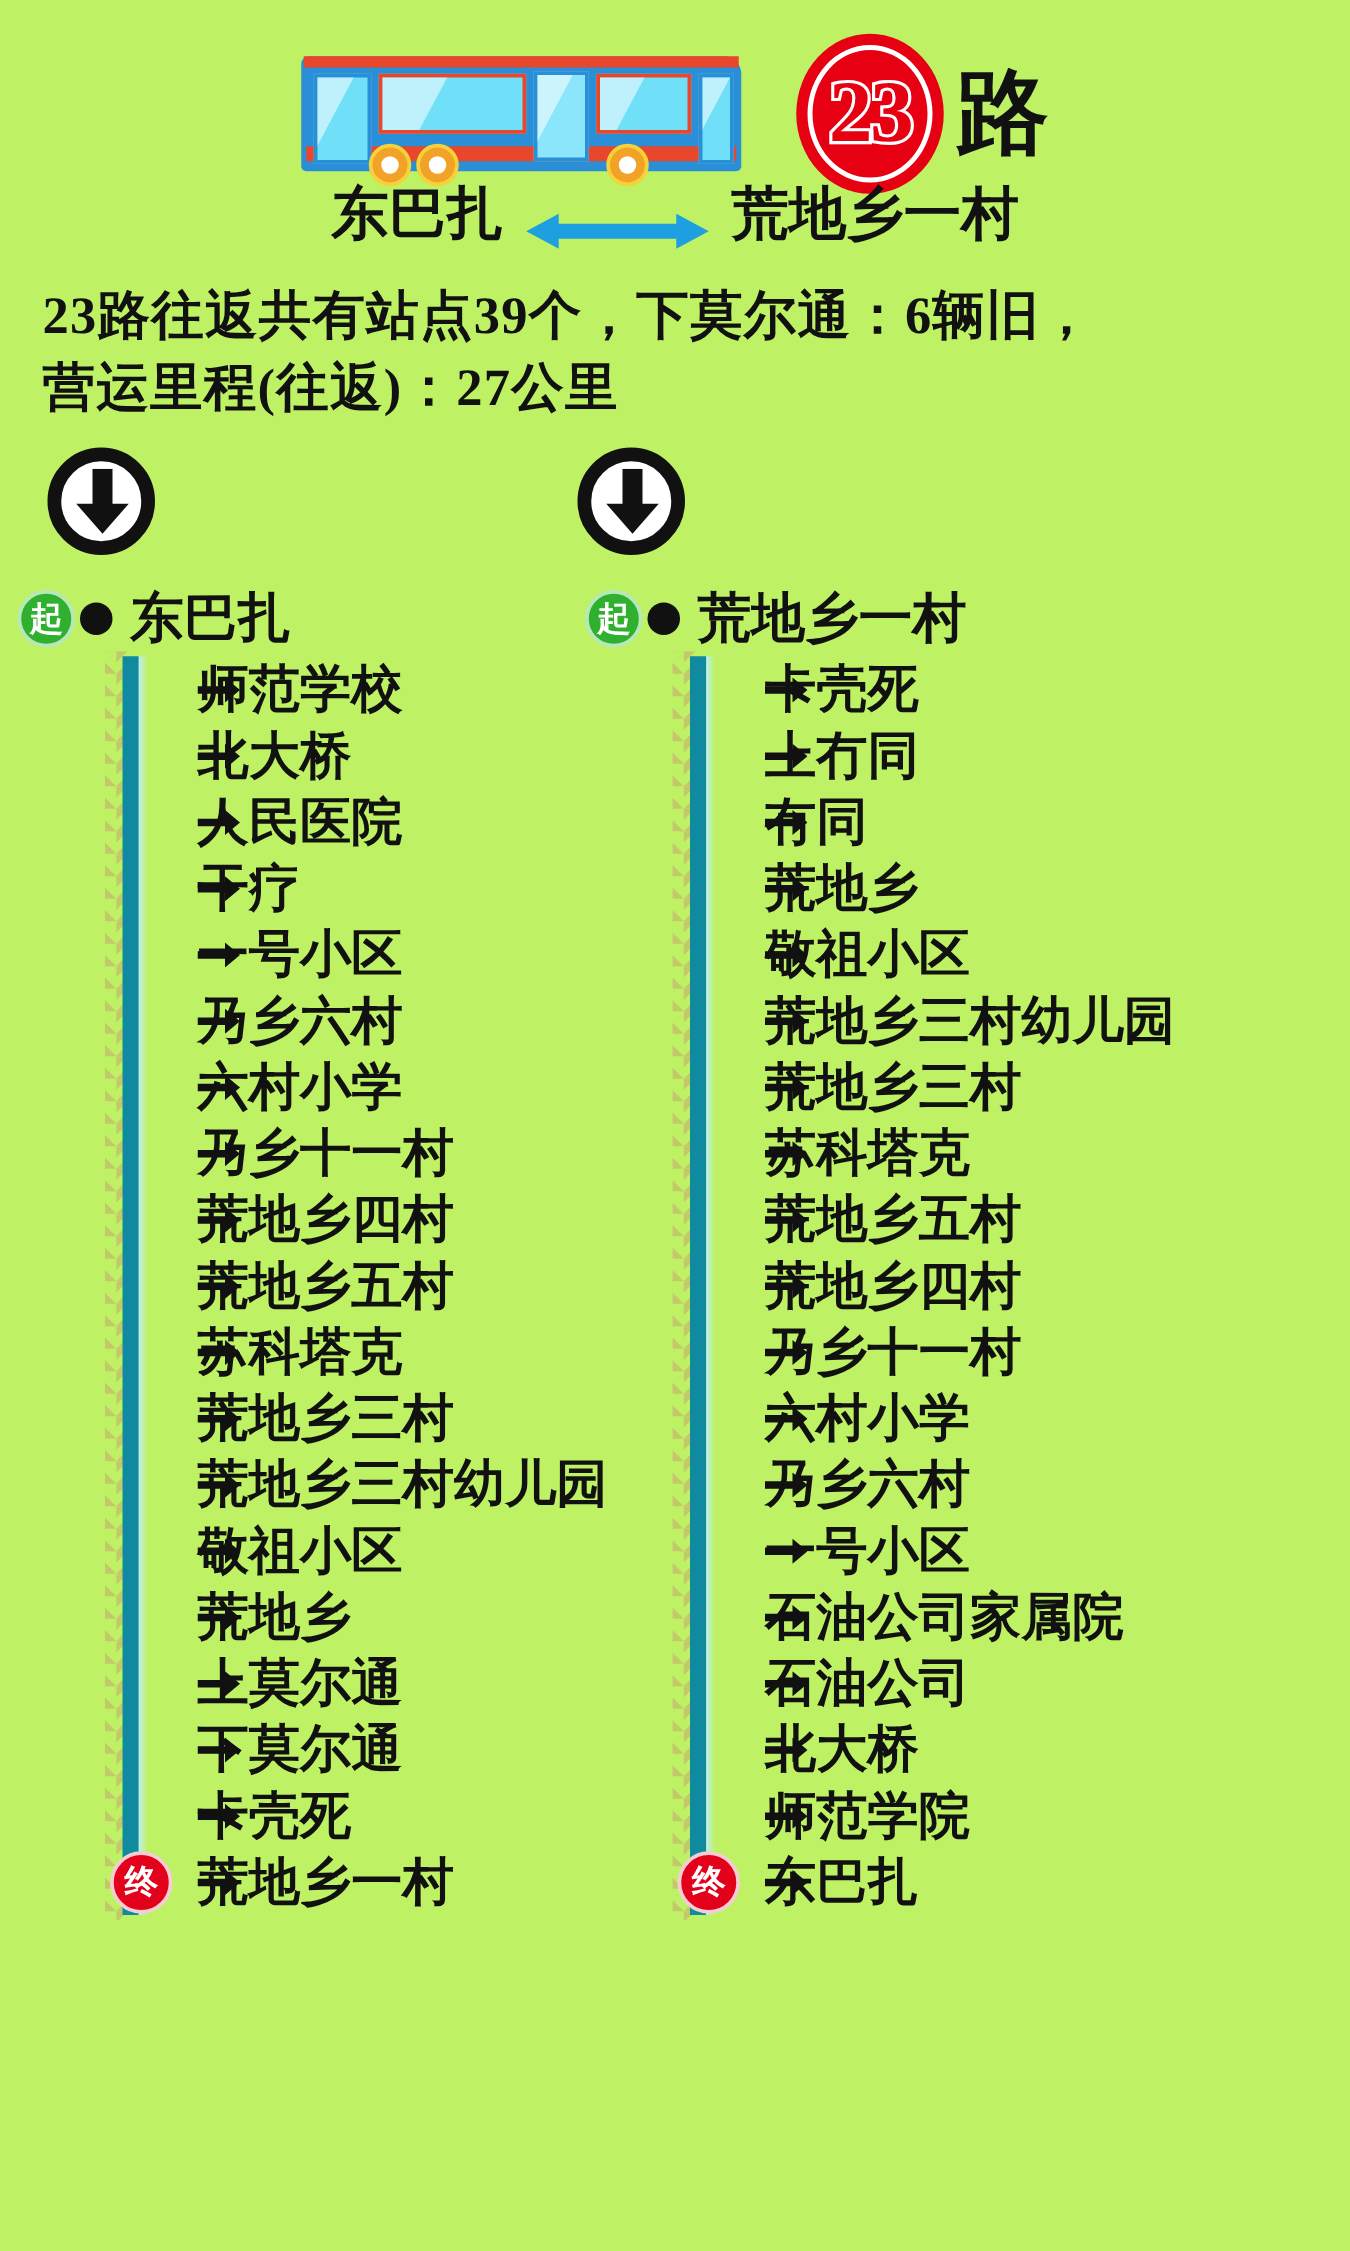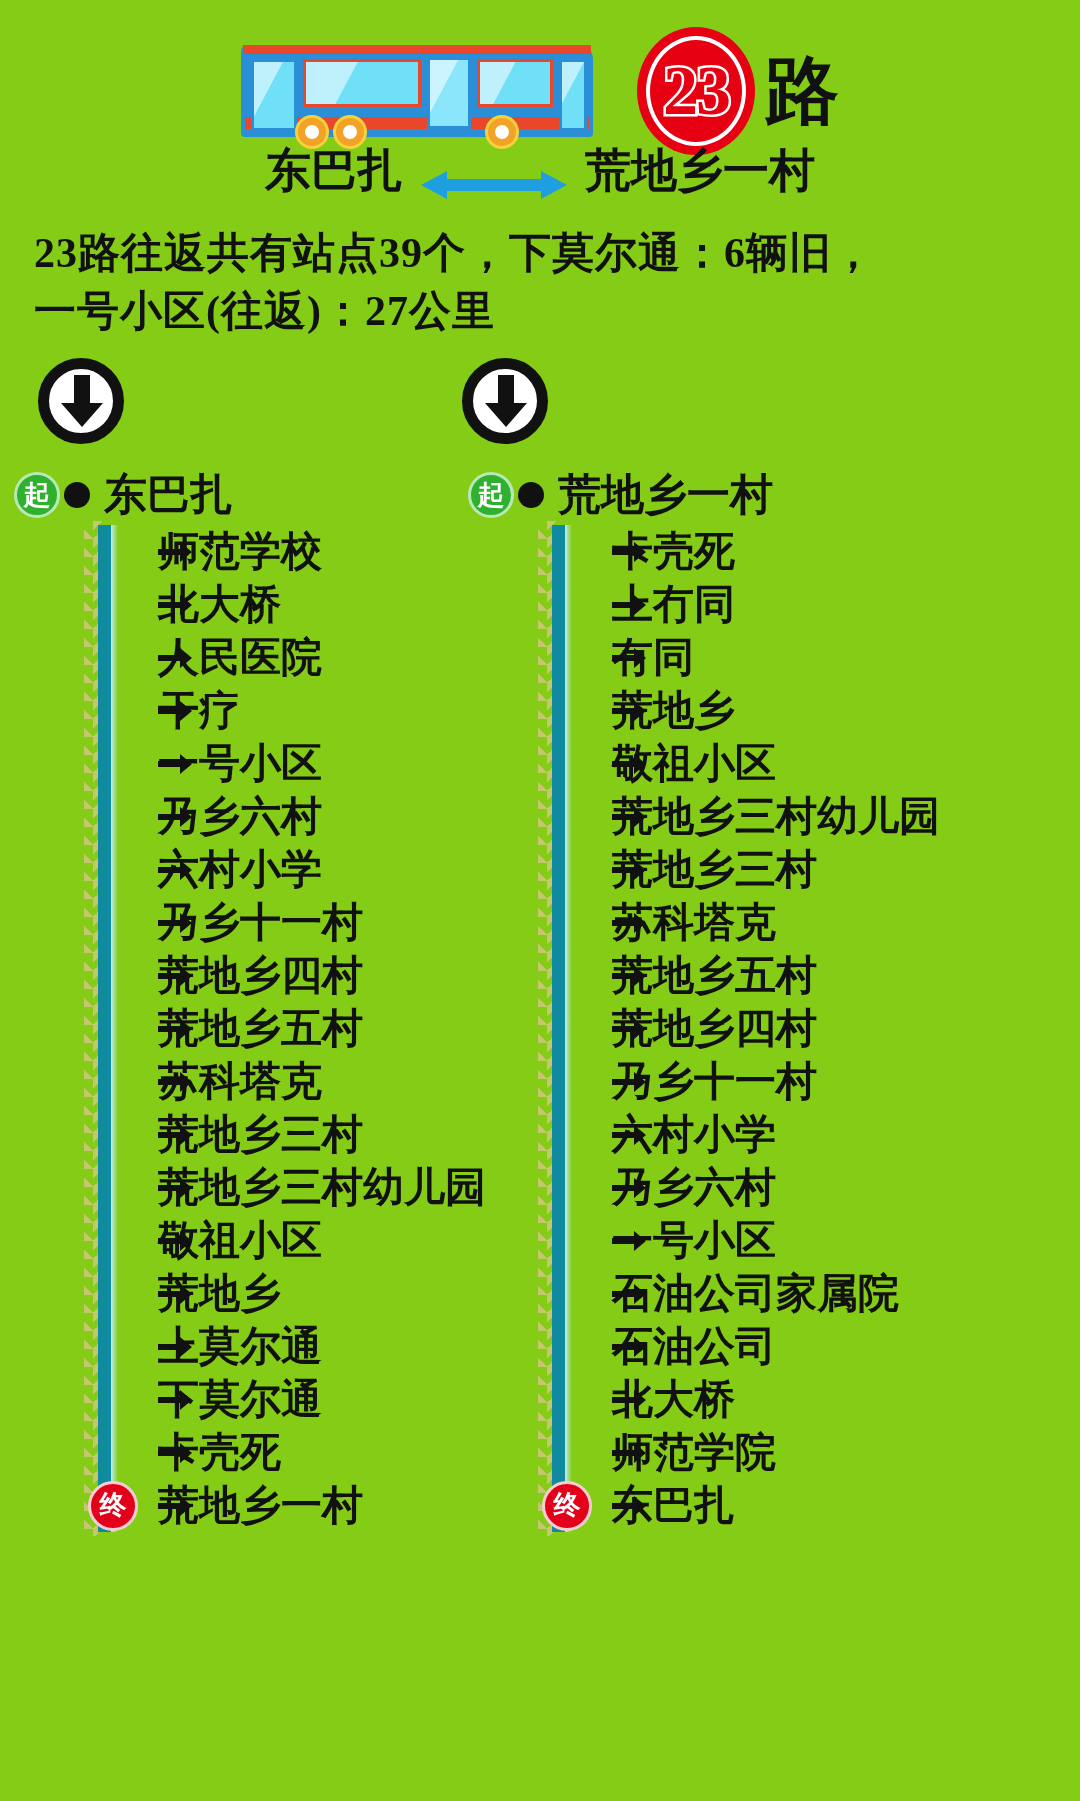--- a/index.html
+++ b/index.html
@@ -7,21 +7,21 @@
     width: 1080px;
     height: 1801px;
     background: #ffffff;
     font-family: "Liberation Sans", "DejaVu Sans", sans-serif;
     overflow: hidden;
   }
   .page {
     position: relative;
     width: 1080px;
     height: 1801px;
-    background: #84cc16;
+    background: #bef264;
   }
 
   
   .header-row {
     position: absolute;
     top: 26px;
     left: 0;
     width: 1080px;
     height: 130px;
     display: flex;
@@ -362,21 +362,21 @@
     <span class="dbl-arrow">
       <svg width="146" height="30" viewBox="0 0 146 30">
         <path d="M0 15 L26 1 L26 9 L120 9 L120 1 L146 15 L120 29 L120 21 L26 21 L26 29 Z" fill="#1e9fe0"></path>
       </svg>
     </span>
     <span>荒地乡一村</span>
   </div>
 
   <div class="desc">
     <div>23路往返共有站点39个，下莫尔通：6辆旧，</div>
-    <div>一号小区(往返)：27公里</div>
+    <div>营运里程(往返)：27公里</div>
   </div>
 
   <div class="down-arrows">
     <div class="down-circle left">
       <svg width="50" height="58" viewBox="0 0 50 58">
         <path d="M17 0 L33 0 L33 28 L46 28 L25 52 L4 28 L17 28 Z" fill="#111111"></path>
       </svg>
     </div>
     <div class="down-circle right">
       <svg width="50" height="58" viewBox="0 0 50 58">

